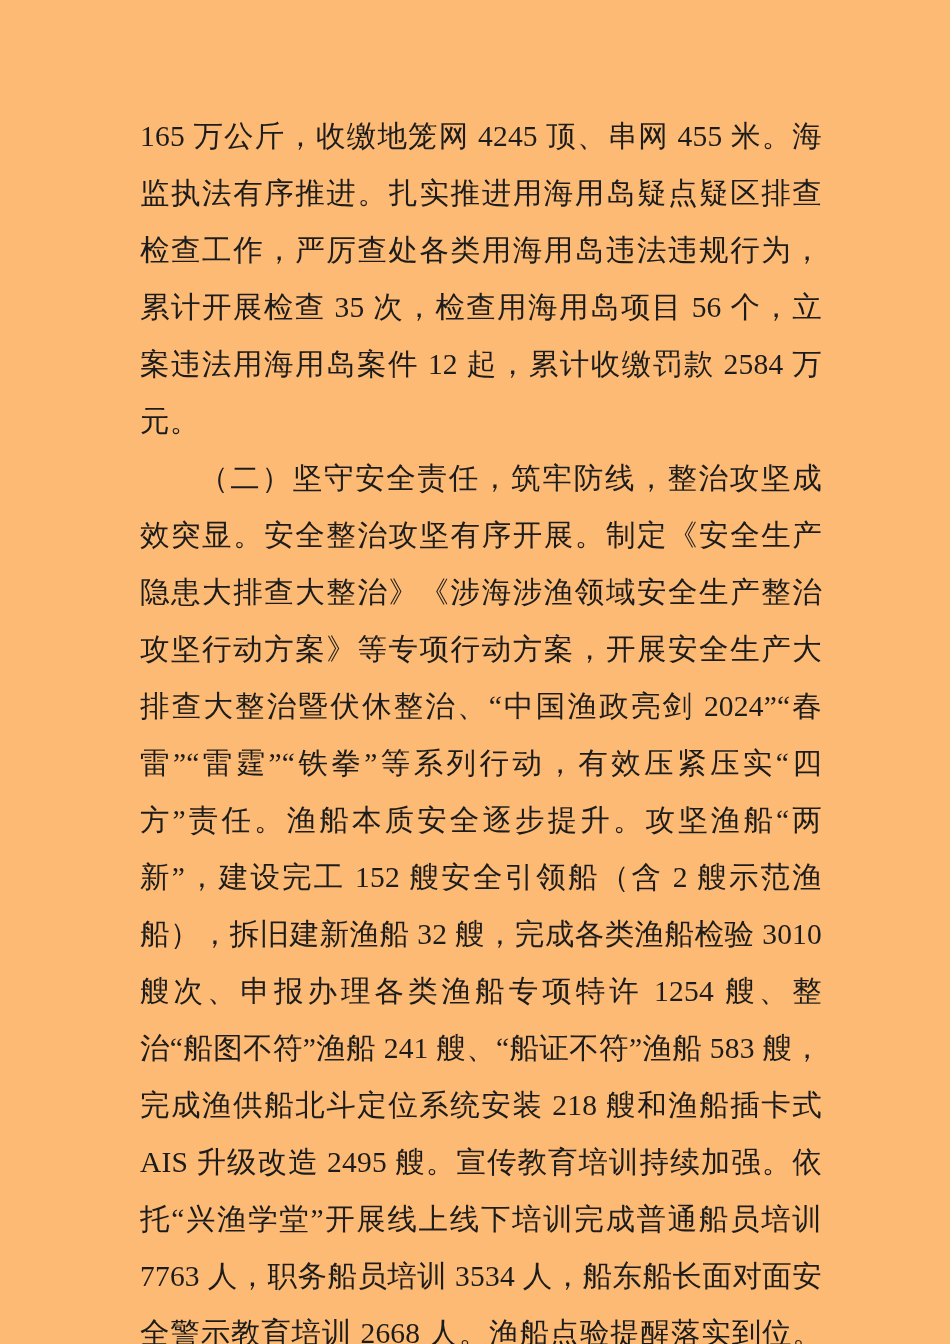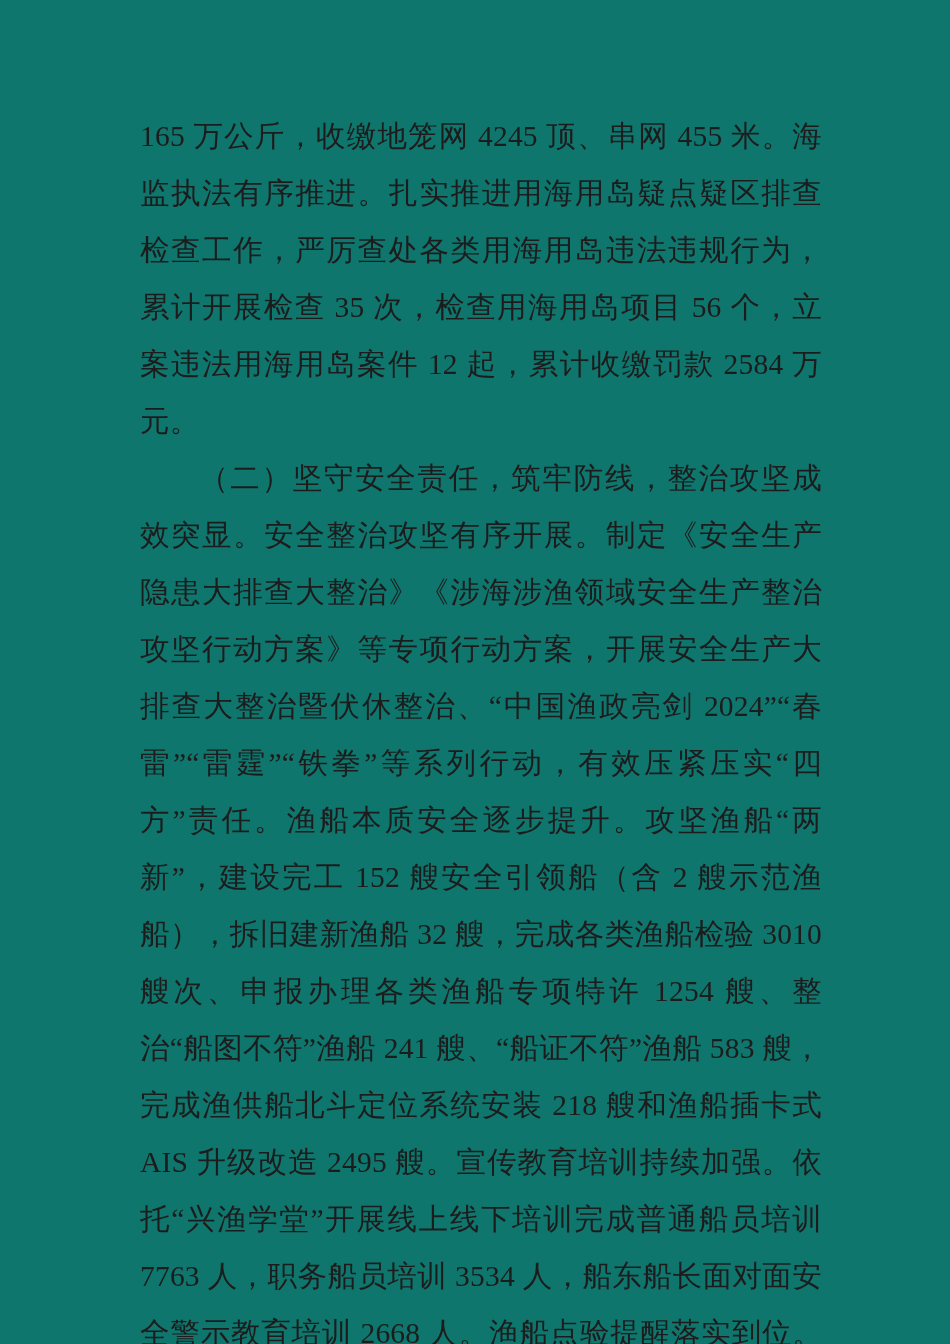--- a/index.html
+++ b/index.html
@@ -11,21 +11,21 @@
     height: 1344px;
     background: #ffffff;
     font-family: "Liberation Serif", serif;
   }
   .page {
     position: relative;
     width: 950px;
     height: 1344px;
     box-sizing: border-box;
     padding: 108px 128px 90px 140px;
-    background: #0f766e;
+    background: #fdba74;
   }
   .doc-body {
     font-family: "Liberation Serif", serif;
     font-size: 29.5px;
     line-height: 57px;
     color: #1c1c1c;
     text-align: justify;
     text-justify: inter-ideograph;
     letter-spacing: 0.2px;
   }

